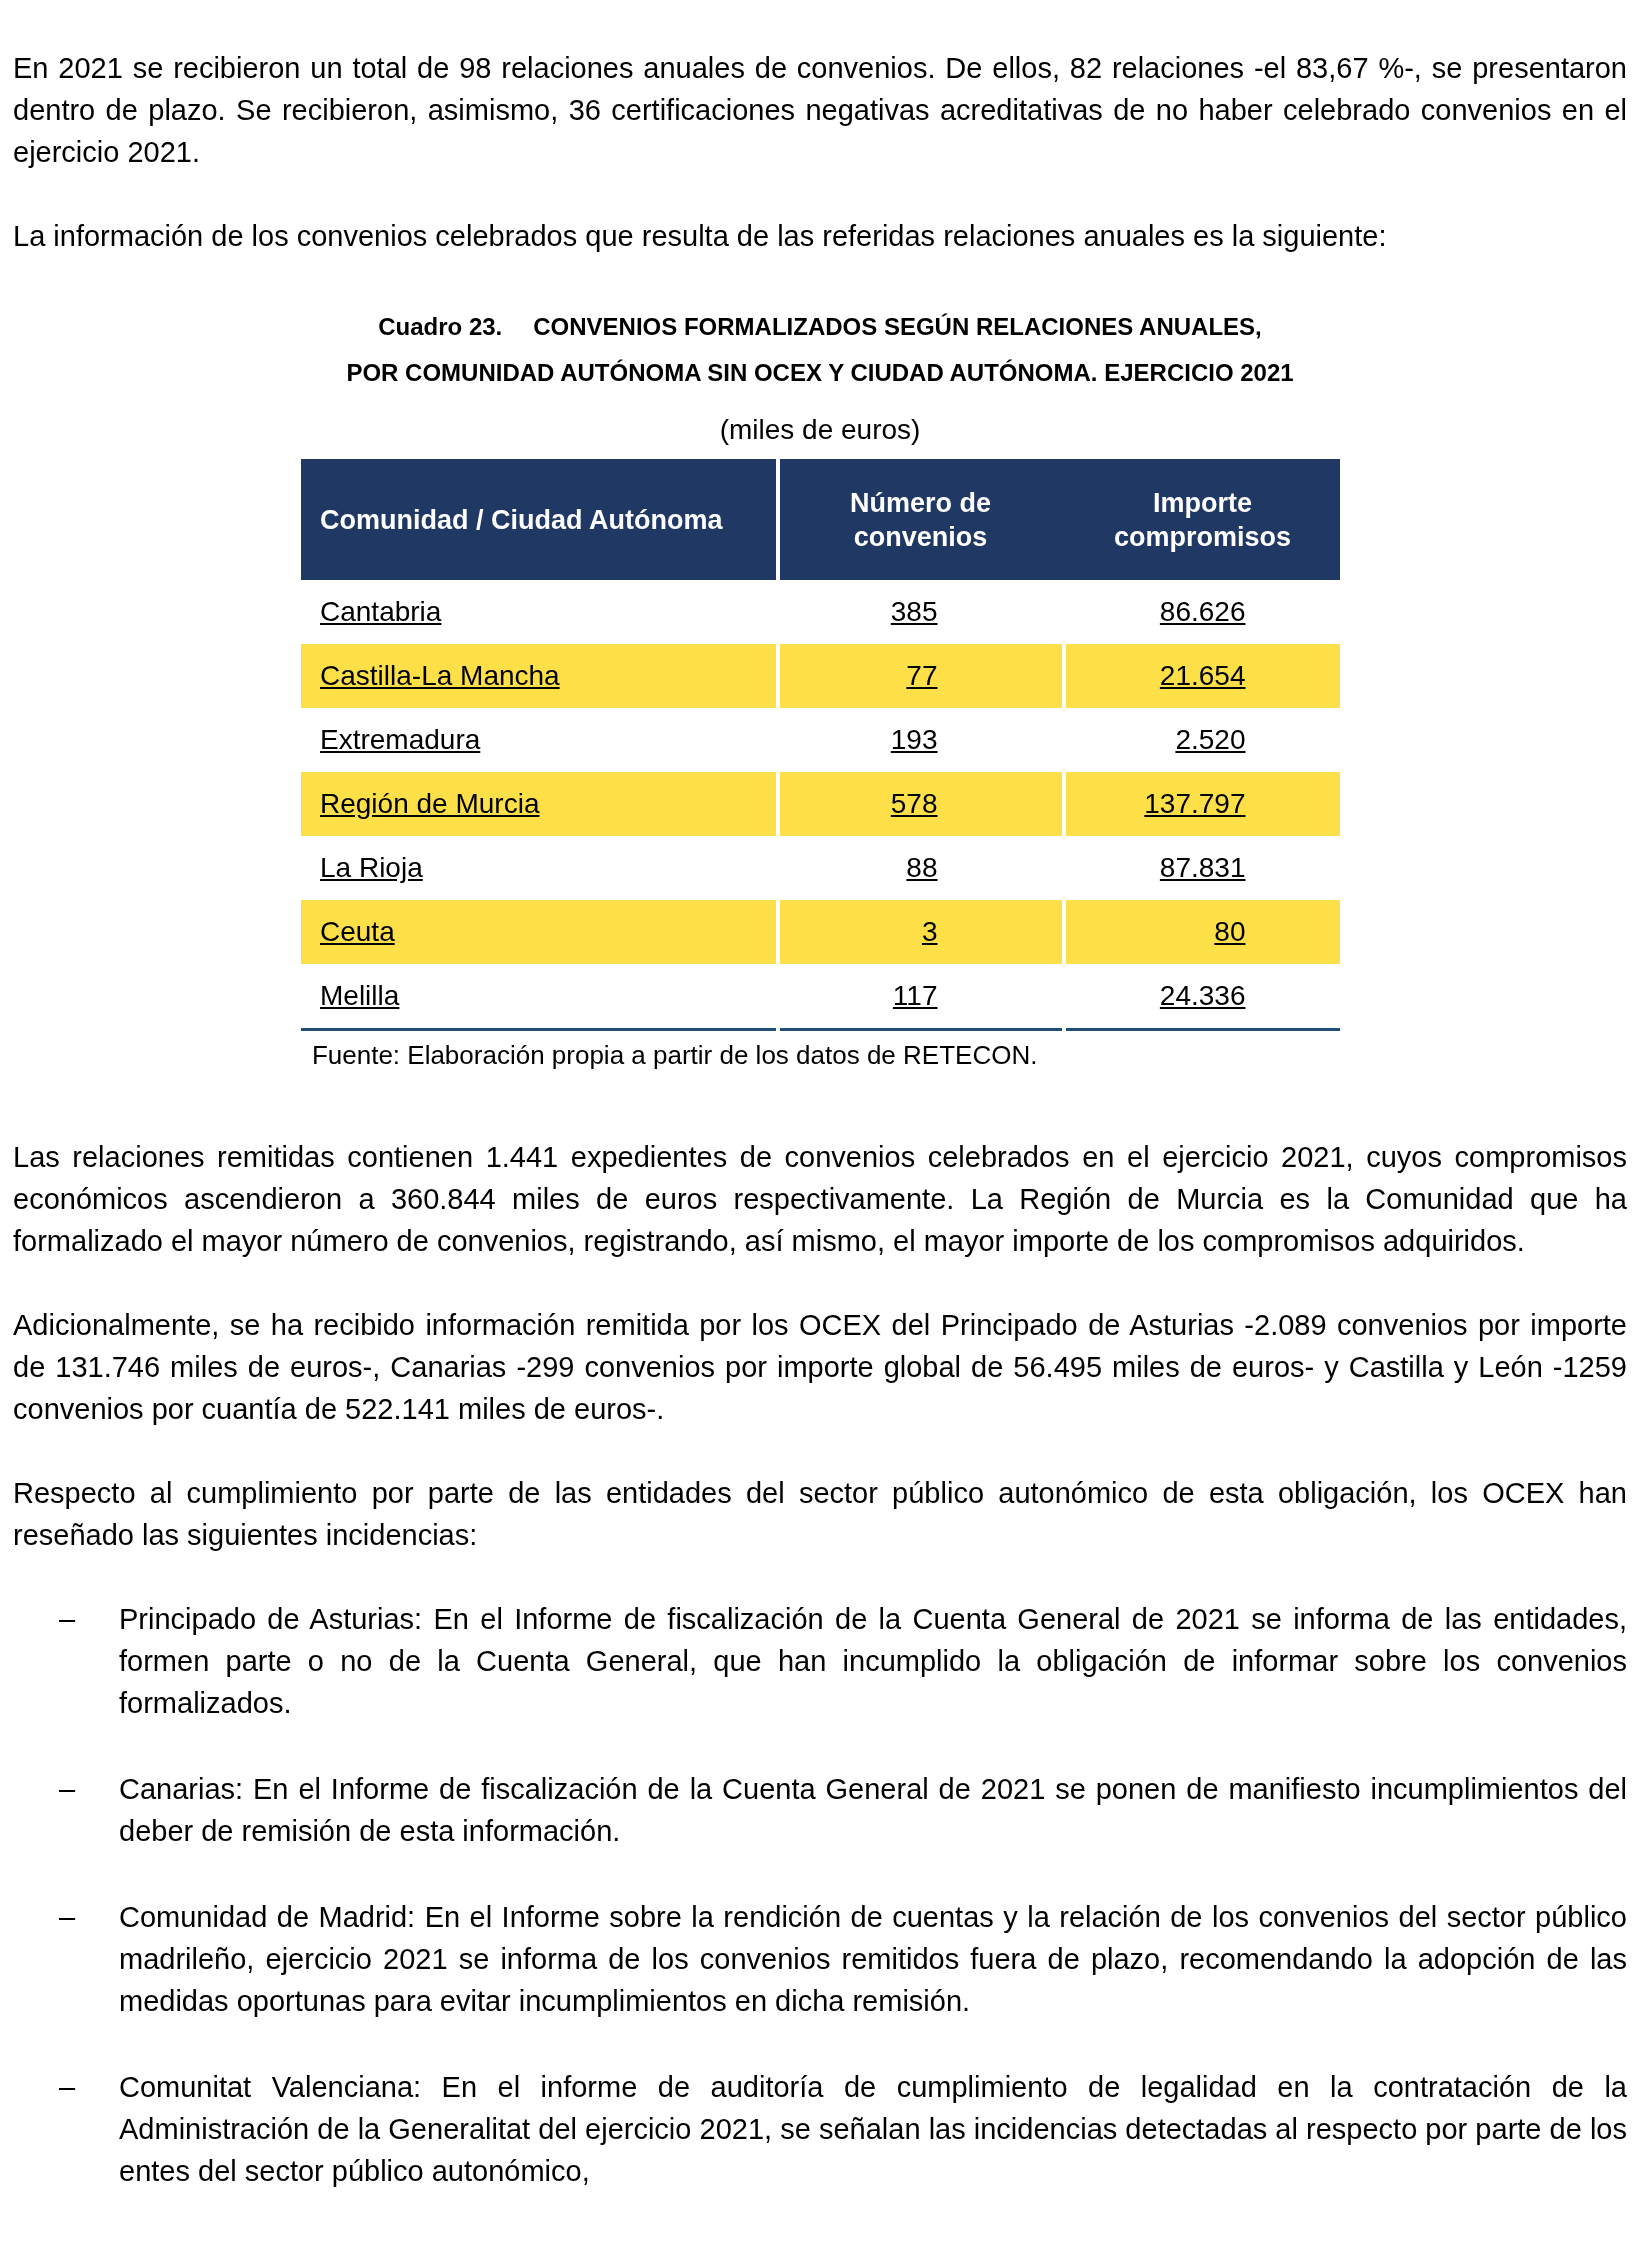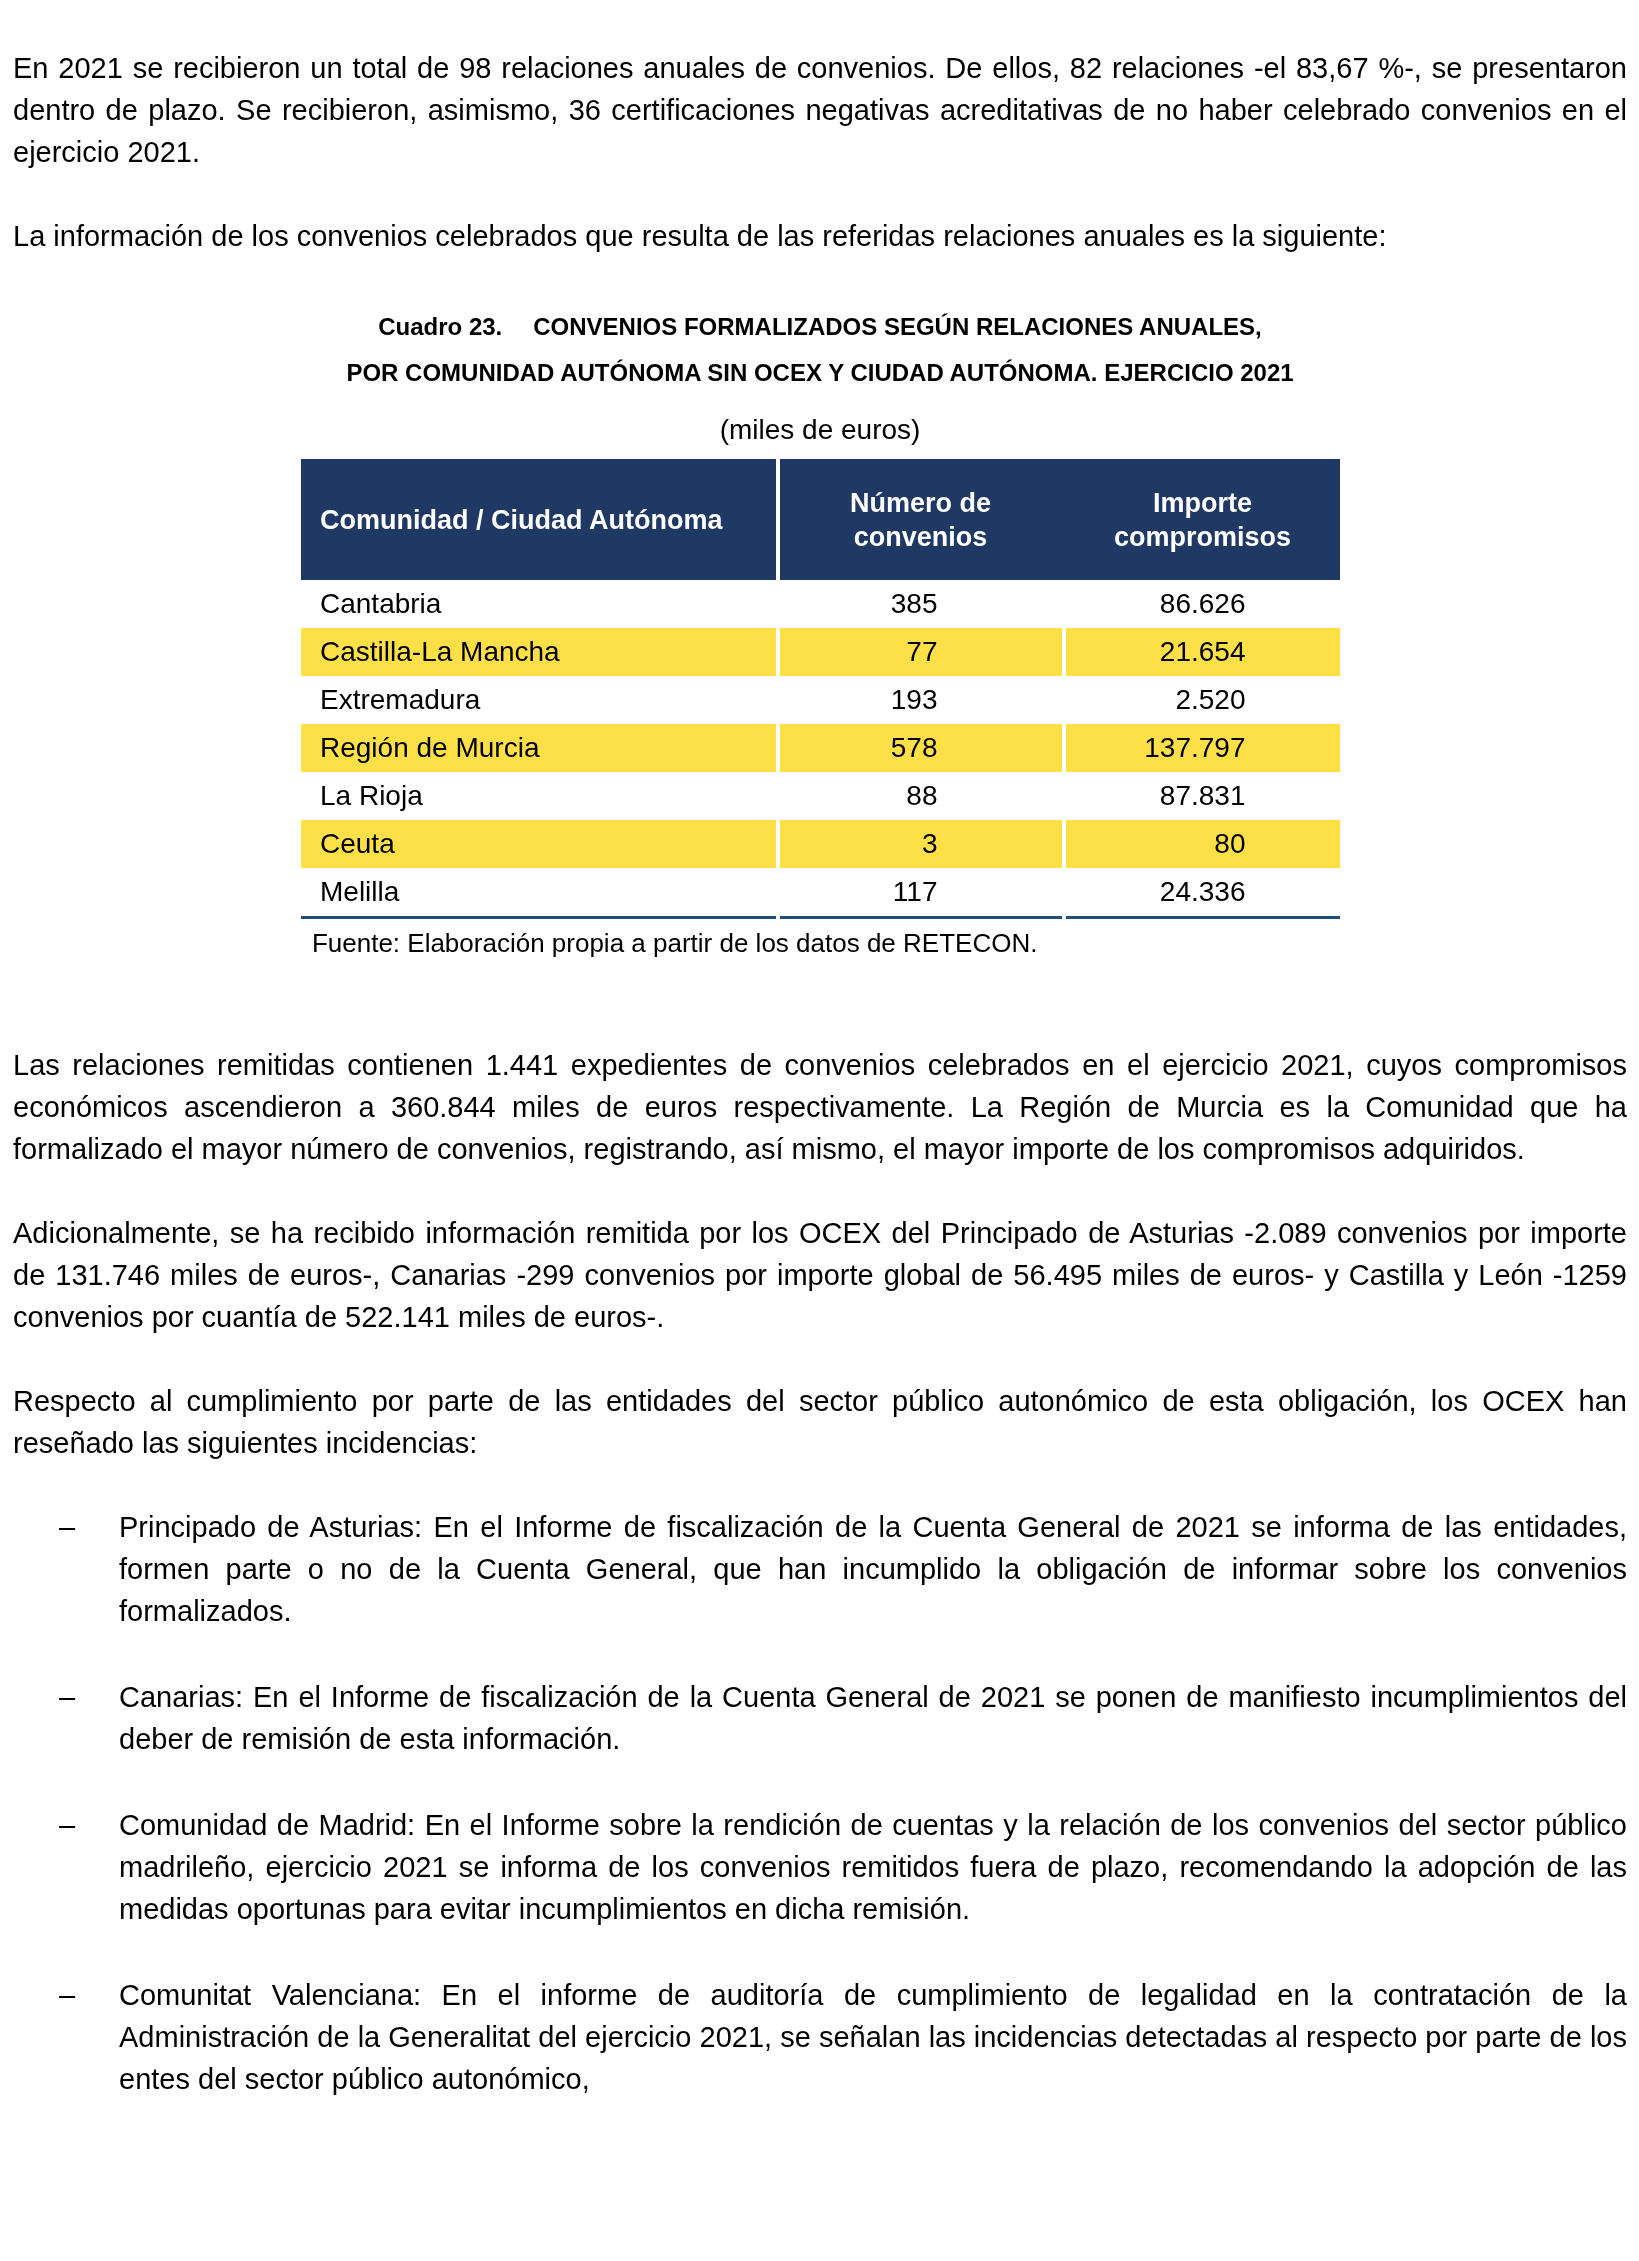--- a/index.html
+++ b/index.html
@@ -69,37 +69,38 @@
     white-space: pre-line;
     border-left: 4.1px solid #ffffff;
   }
   table.cuadro thead th.h-col3 {
     text-align: center;
     white-space: pre-line;
     border-left: 4.1px solid #1F3864;
   }
 
   table.cuadro tbody td {
-    height: 48px;
+    height: 64px;
     font-size: 28px;
     vertical-align: middle;
     padding: 0;
+    text-decoration: underline;
   }
   table.cuadro tbody tr.stripe td { background: #fde047; }
   table.cuadro tbody td.col1 { text-align: left;  padding-left: 19.5px; }
   table.cuadro tbody td.col2 { text-align: right; padding-right: 124px; border-left: 4.1px solid #ffffff; }
   table.cuadro tbody td.col3 { text-align: right; padding-right: 94px; border-left: 4.1px solid #ffffff; }
 
   .fuente {
     font-size: 26px;
     line-height: 33px;
     margin: 8.1px 0 0 11.4px;
   }
 
-  .p-after-table { margin-top: 84px; }
+  .p-after-table { margin-top: 64px; }
 
   ul.incidents {
     list-style: none;
     margin: 42px 0 0 0;
     padding: 0;
   }
   ul.incidents li {
     position: relative;
     padding-left: 106px;
     text-align: justify;

